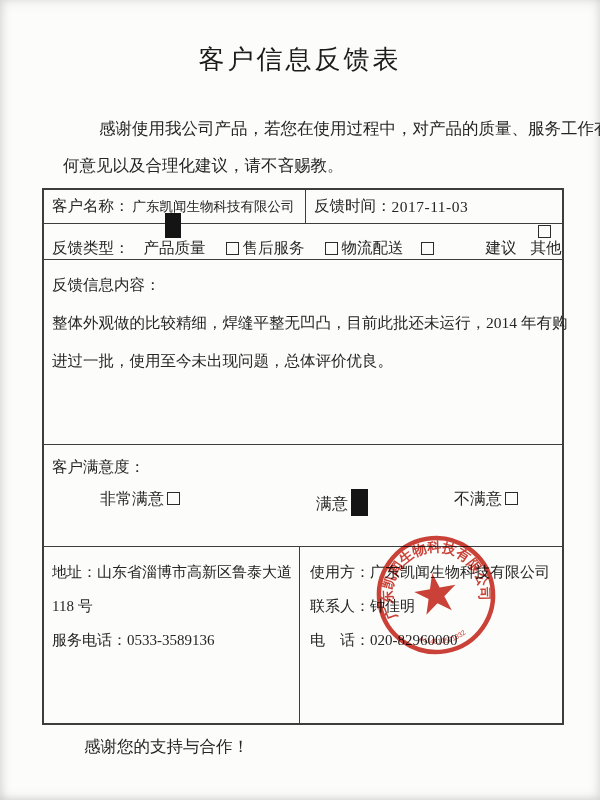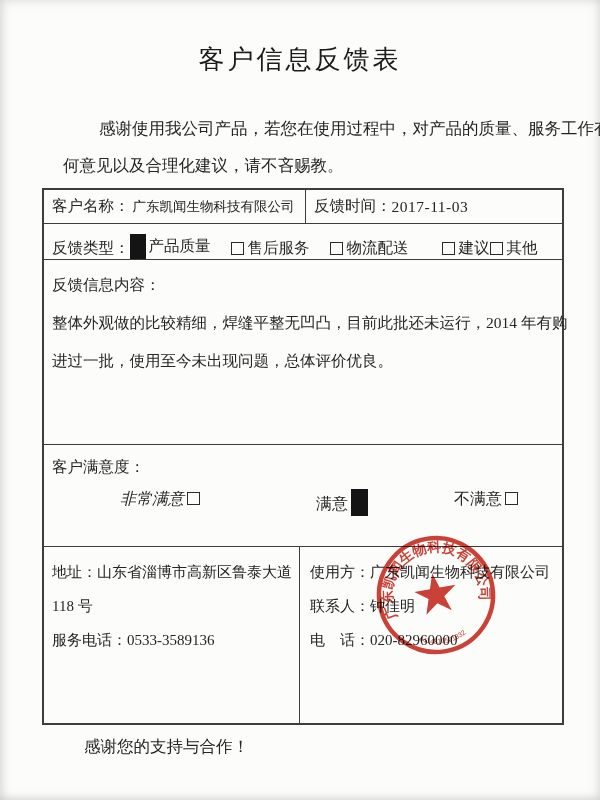--- a/index.html
+++ b/index.html
@@ -47,22 +47,22 @@
   .cell { display: flex; align-items: center; padding-left: 8px; }
   .cell-customer { width: 262px; border-right: 1.5px solid #3d3d3d; }
   .cell-time { flex: 1; }
 
   .lbl { font-size: 15.5px; white-space: nowrap; }
   .val-sm { font-size: 13.5px; margin-left: 3px; white-space: nowrap; }
   .val { font-size: 15.5px; white-space: nowrap; letter-spacing: 0.5px; }
 
   .type-item { display: inline-flex; align-items: center; font-size: 15.5px; white-space: nowrap; }
   .gap-lg { margin-left: 20px; }
-  .gap-md { margin-left: 33px; }
-  .gap-sm { margin-left: 0; }
+  .gap-md { margin-left: 17px; gap: 48px; }
+  .gap-sm { margin-left: 14px; flex-direction: column; }
 
   .cb-filled {
     display: inline-block;
     width: 16px; height: 25px;
     background: #141414;
     margin-right: 3px;
     vertical-align: -6px;
   }
   .cb-empty {
     display: inline-block;
@@ -70,21 +70,21 @@
     border: 1.5px solid #2b2b2b;
     margin-right: 4px;
     vertical-align: -1px;
   }
   .cb-after { margin-right: 0; margin-left: 3px; }
 
   .content-line { font-size: 15.5px; line-height: 38px; white-space: nowrap; }
 
   .sat-label { position: absolute; left: 8px; top: 12px; font-size: 15.5px; }
   .sat-opt { position: absolute; top: 44px; font-size: 16px; white-space: nowrap; }
-  .sat-opt-1 { left: 76px; font-style: italic; }
+  .sat-opt-1 { left: 56px; }
   .sat-opt-2 { left: 264px; margin-left: 8px; }
   .sat-opt-3 { left: 410px; }
   .sat-filled { display: inline-block; width: 17px; height: 27px; background: #141414; vertical-align: -7px; margin-left: 3px; }
 
   .cell-supplier { width: 257px; border-right: 1.5px solid #3d3d3d; padding: 8px 4px 0 8px; }
   .cell-user { flex: 1; padding: 8px 12px 0 10px; }
   .party-line { font-size: 15px; line-height: 34px; white-space: nowrap; }
 
   .seal {
     position: absolute;

